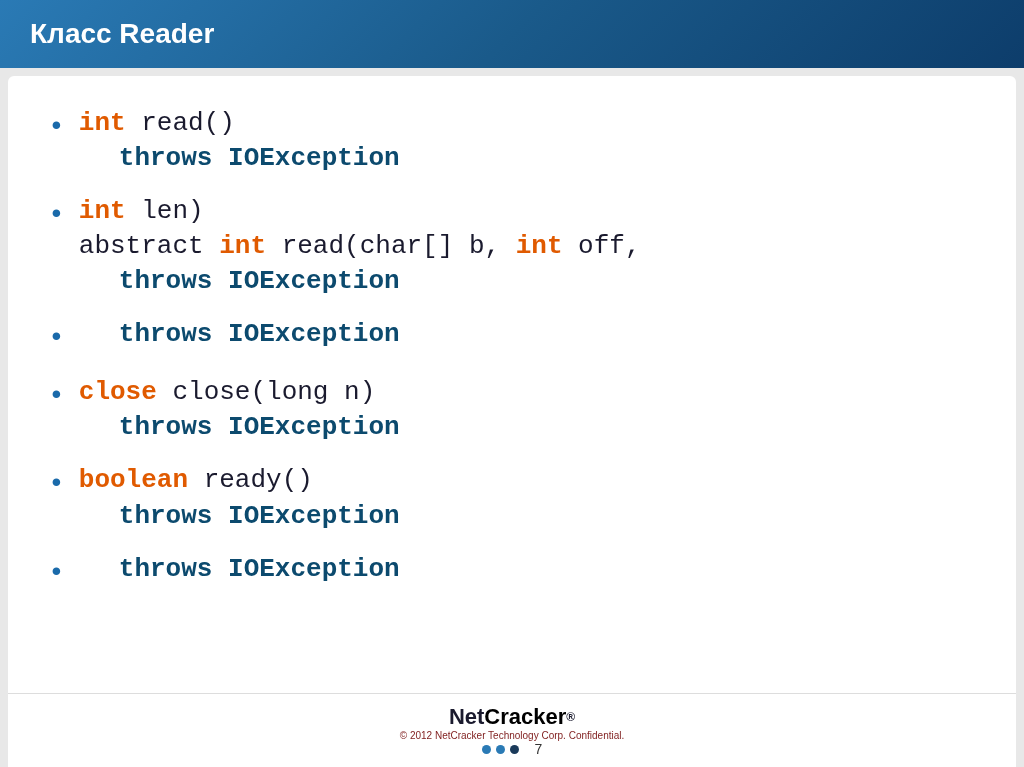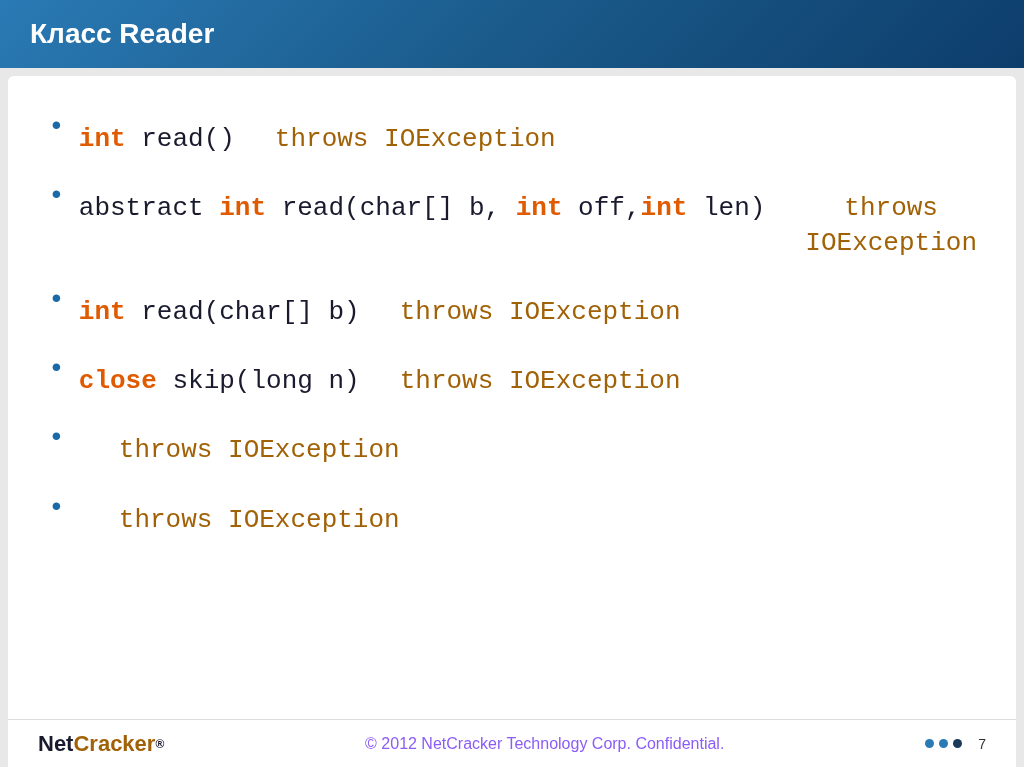--- a/index.html
+++ b/index.html
@@ -14,21 +14,20 @@
       background: #e8e8e8;
       font-family: Arial, sans-serif;
       overflow: hidden;
     }
 
     .slide-container {
       width: 1024px;
       height: 767px;
       display: flex;
       flex-direction: column;
-      text-align: center;
     }
 
     .slide-header {
       background: linear-gradient(135deg, #2a7ab5 0%, #1a5a8a 50%, #0d3d6b 100%);
       padding: 18px 30px;
       min-height: 65px;
       display: flex;
       align-items: center;
     }
 
@@ -66,79 +65,80 @@
     .bullet {
       color: #1a6aaa;
       font-size: 28px;
       margin-right: 14px;
       margin-top: 2px;
       flex-shrink: 0;
     }
 
     .method-content {
       display: flex;
-      flex-direction: row;
-      margin-top: 16px;
+      flex-direction: column;
     }
 
     .code-line {
       display: block;
       white-space: pre;
     }
 
     .kw {
       color: #e05a00;
       font-weight: bold;
     }
 
     .normal {
       color: #1a1a2e;
     }
 
     .throws-line {
-      color: #a16207;
+      color: #0c4a6e;
       display: block;
       padding-left: 40px;
+      font-weight: bold;
     }
 
     .slide-footer {
       background: white;
       margin: 0 8px;
       padding: 10px 30px;
       display: flex;
       align-items: center;
       justify-content: space-between;
       border-top: 1px solid #ddd;
       min-height: 48px;
+      flex-direction: column;
     }
 
     .netcracker-logo {
       display: flex;
       align-items: center;
       font-size: 22px;
       font-weight: bold;
     }
 
     .logo-net {
       color: #1a1a2e;
     }
 
     .logo-cracker {
-      color: #a16207;
+      color: #000000;
     }
 
     .logo-r {
       font-size: 12px;
       vertical-align: super;
       color: #1a1a2e;
     }
 
     .footer-copy {
-      color: #8b5cf6;
-      font-size: 16px;
+      color: #7f1d1d;
+      font-size: 10px;
       font-family: Arial, sans-serif;
     }
 
     .footer-right {
       display: flex;
       align-items: center;
       gap: 16px;
     }
 
     .footer-dots {
@@ -180,45 +180,45 @@
         <span class="bullet">•</span>
         <span class="method-content">
           <span class="code-line"><span class="kw">int</span><span class="normal"> read()</span></span>
           <span class="throws-line">throws IOException</span>
         </span>
       </li>
 
       <li>
         <span class="bullet">•</span>
         <span class="method-content">
+          <span class="code-line"><span class="kw">int</span><span class="normal"> len)</span></span>
           <span class="code-line"><span class="normal">abstract </span><span class="kw">int</span><span class="normal"> read(char[] b, </span><span class="kw">int</span><span class="normal"> off,</span></span>
-          <span class="code-line"><span class="kw">int</span><span class="normal"> len)</span></span>
-          <span class="throws-line">throws IOException</span>
-        </span>
-      </li>
-
-      <li>
-        <span class="bullet">•</span>
-        <span class="method-content">
-          <span class="code-line"><span class="kw">int</span><span class="normal"> read(char[] b)</span></span>
-          <span class="throws-line">throws IOException</span>
-        </span>
-      </li>
-
-      <li>
-        <span class="bullet">•</span>
-        <span class="method-content">
-          <span class="code-line"><span class="kw">close</span><span class="normal"> skip(long n)</span></span>
-          <span class="throws-line">throws IOException</span>
-        </span>
-      </li>
-
-      <li>
-        <span class="bullet">•</span>
-        <span class="method-content">
+          <span class="throws-line">throws IOException</span>
+        </span>
+      </li>
+
+      <li>
+        <span class="bullet">•</span>
+        <span class="method-content">
+          <span class="throws-line">throws IOException</span>
+        </span>
+      </li>
+
+      <li>
+        <span class="bullet">•</span>
+        <span class="method-content">
+          <span class="code-line"><span class="kw">close</span><span class="normal"> close(long n)</span></span>
+          <span class="throws-line">throws IOException</span>
+        </span>
+      </li>
+
+      <li>
+        <span class="bullet">•</span>
+        <span class="method-content">
+          <span class="code-line"><span class="kw">boolean</span><span class="normal"> ready()</span></span>
           <span class="throws-line">throws IOException</span>
         </span>
       </li>
 
       <li>
         <span class="bullet">•</span>
         <span class="method-content">
           <span class="throws-line">throws IOException</span>
         </span>
       </li>

